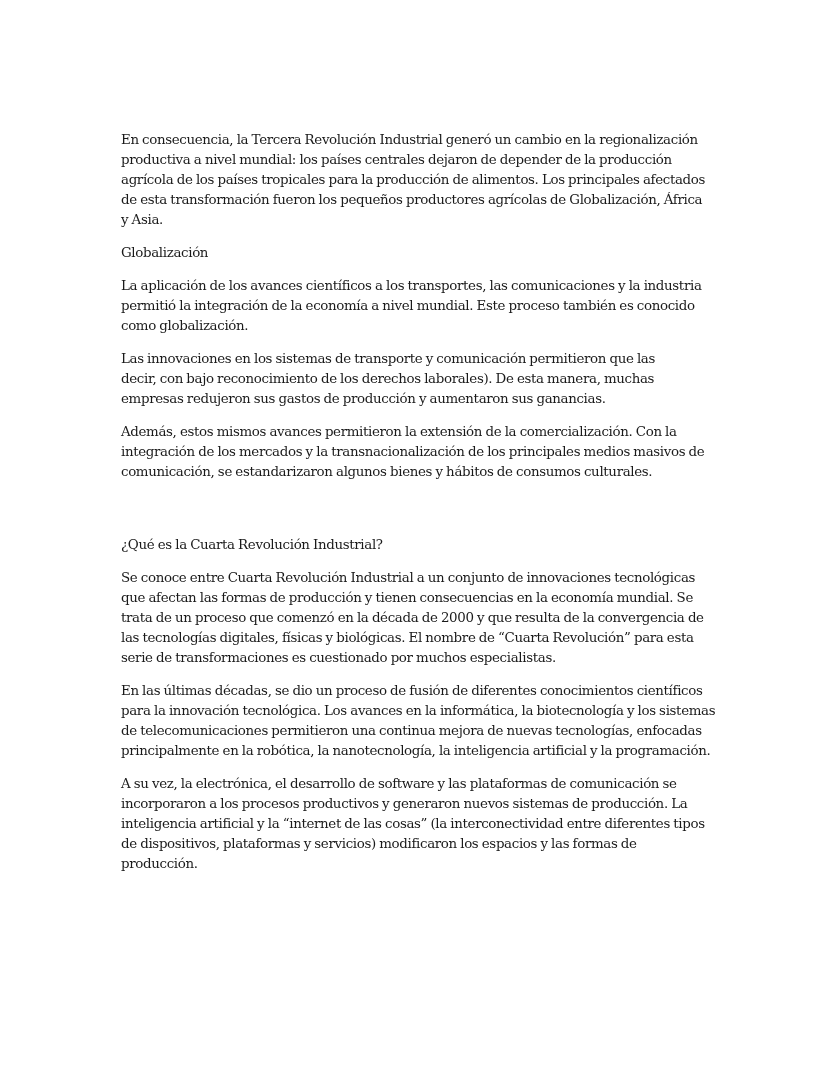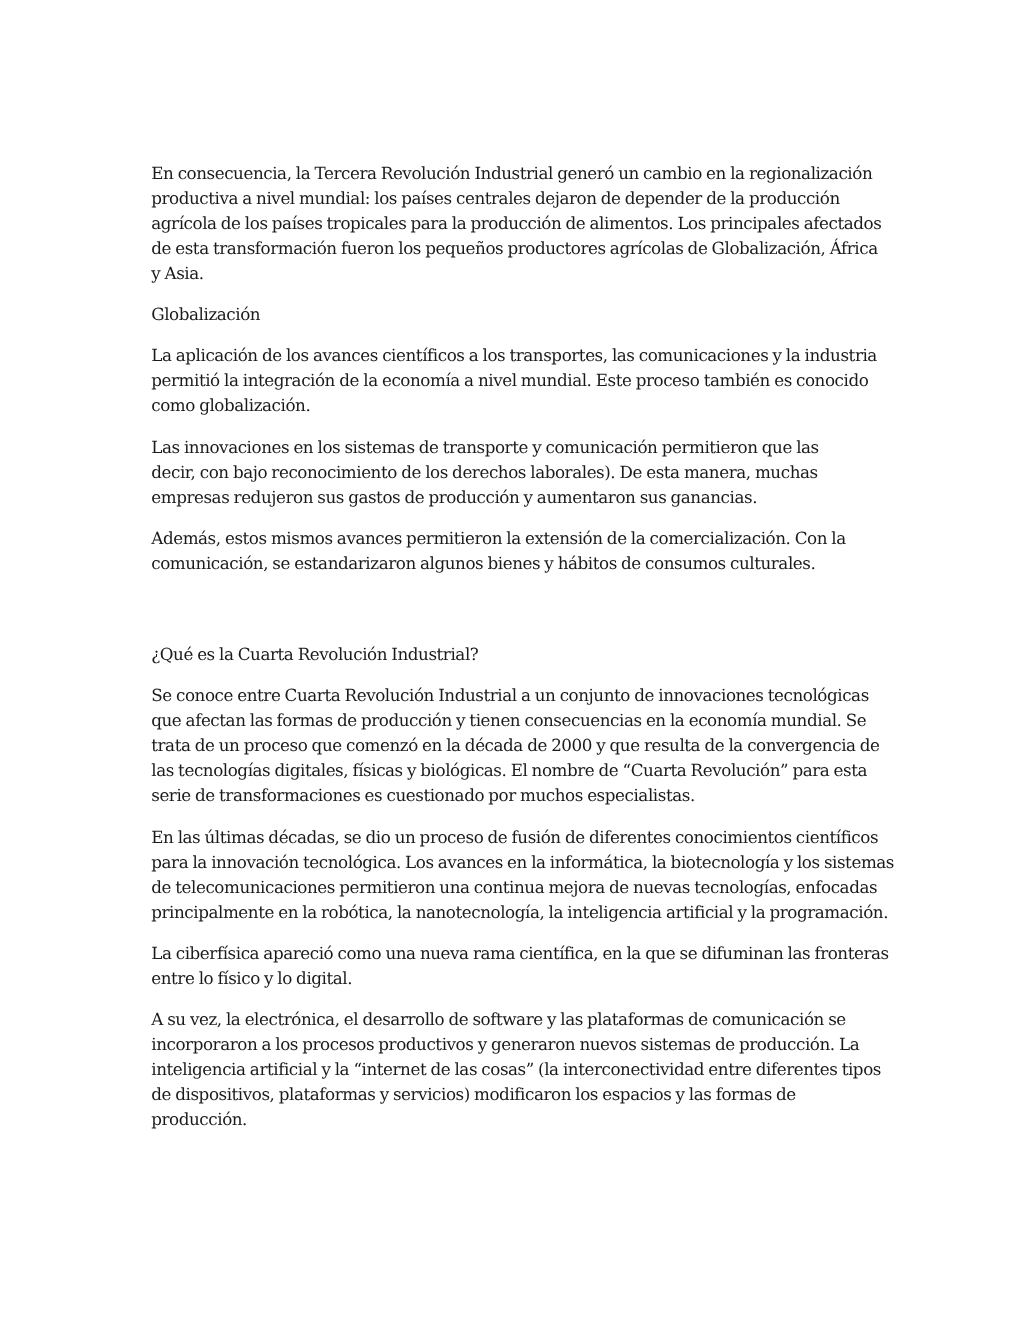--- a/index.html
+++ b/index.html
@@ -62,20 +62,21 @@
   </div>
 
   <div class="para">
     <span class="line">Las innovaciones en los sistemas de transporte y comunicación permitieron que las</span>
     <span class="line">decir, con bajo reconocimiento de los derechos laborales). De esta manera, muchas</span>
     <span class="line">empresas redujeron sus gastos de producción y aumentaron sus ganancias.</span>
   </div>
 
   <div class="para">
     <span class="line">Además, estos mismos avances permitieron la extensión de la comercialización. Con la</span>
+    <span class="line">integración de los mercados y la transnacionalización de los principales medios masivos de</span>
     <span class="line">comunicación, se estandarizaron algunos bienes y hábitos de consumos culturales.</span>
   </div>
 
   <div class="gap-large"></div>
 
   <div class="heading">¿Qué es la Cuarta Revolución Industrial?</div>
 
   <div class="para">
     <span class="line">Se conoce entre Cuarta Revolución Industrial a un conjunto de innovaciones tecnológicas</span>
     <span class="line">que afectan las formas de producción y tienen consecuencias en la economía mundial. Se</span>
@@ -84,24 +85,20 @@
     <span class="line">serie de transformaciones es cuestionado por muchos especialistas.</span>
   </div>
 
   <div class="para">
     <span class="line">En las últimas décadas, se dio un proceso de fusión de diferentes conocimientos científicos</span>
     <span class="line">para la innovación tecnológica. Los avances en la informática, la biotecnología y los sistemas</span>
     <span class="line">de telecomunicaciones permitieron una continua mejora de nuevas tecnologías, enfocadas</span>
     <span class="line">principalmente en la robótica, la nanotecnología, la inteligencia artificial y la programación.</span>
   </div>
 
-  <div class="para">
-    <span class="line">La ciberfísica apareció como una nueva rama científica, en la que se difuminan las fronteras</span>
-    <span class="line">entre lo físico y lo digital.</span>
-  </div>
 
   <div class="para">
     <span class="line">A su vez, la electrónica, el desarrollo de software y las plataformas de comunicación se</span>
     <span class="line">incorporaron a los procesos productivos y generaron nuevos sistemas de producción. La</span>
     <span class="line">inteligencia artificial y la “internet de las cosas” (la interconectividad entre diferentes tipos</span>
     <span class="line">de dispositivos, plataformas y servicios) modificaron los espacios y las formas de</span>
     <span class="line">producción.</span>
   </div>
 
 </div>

